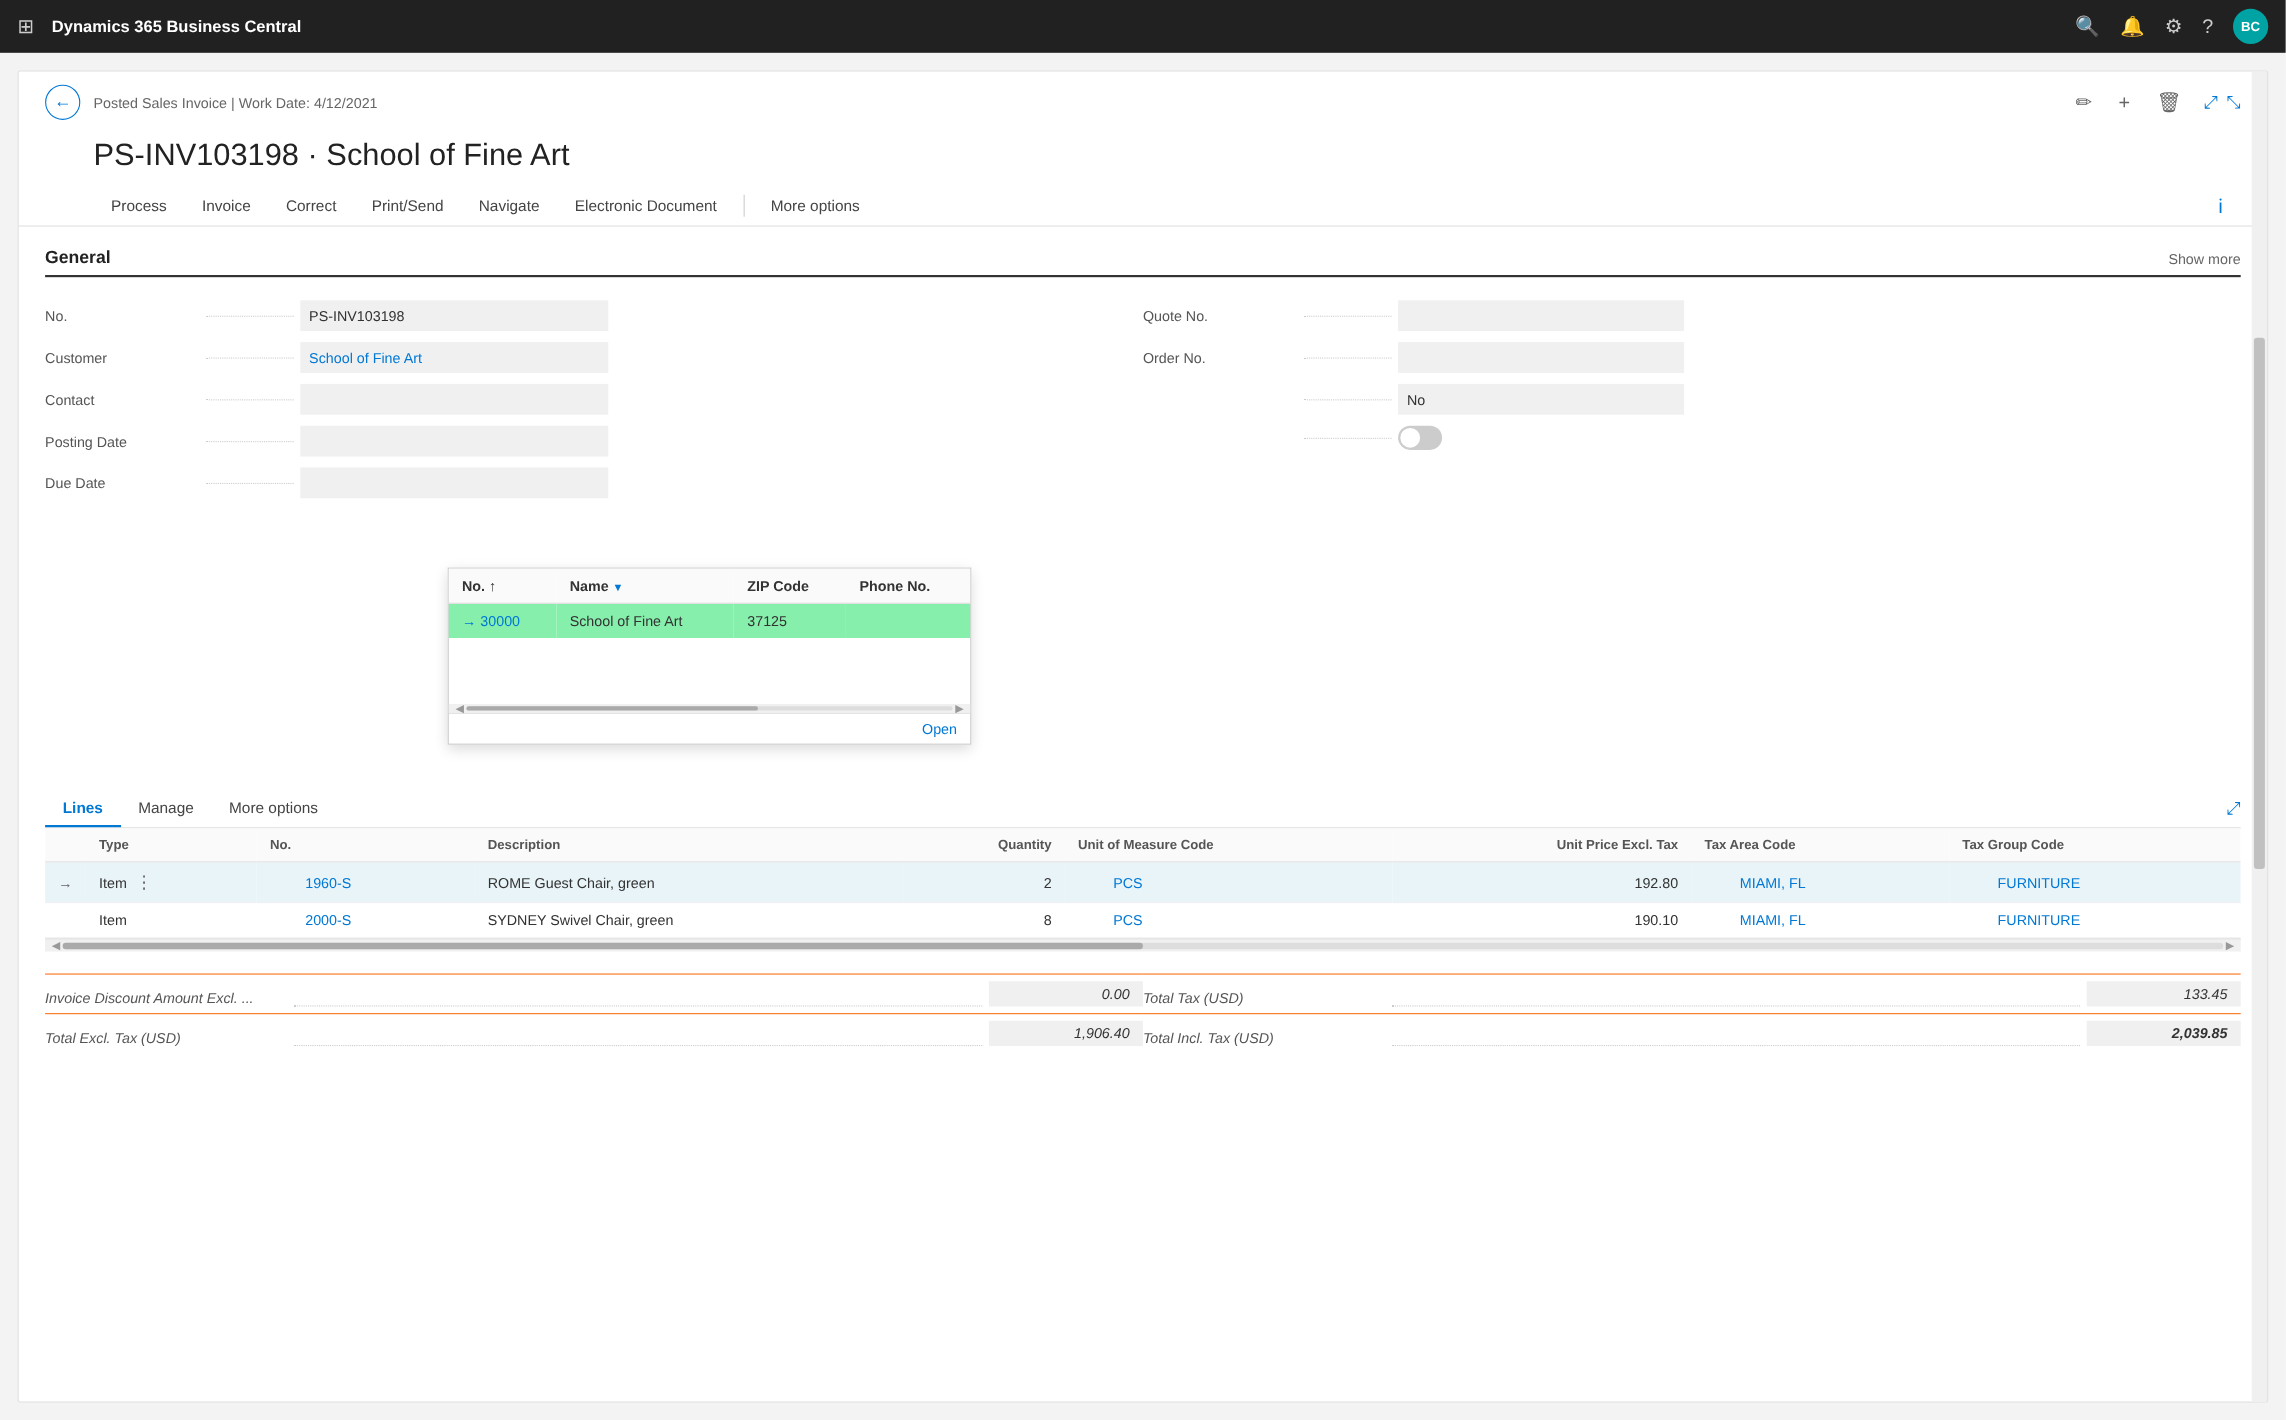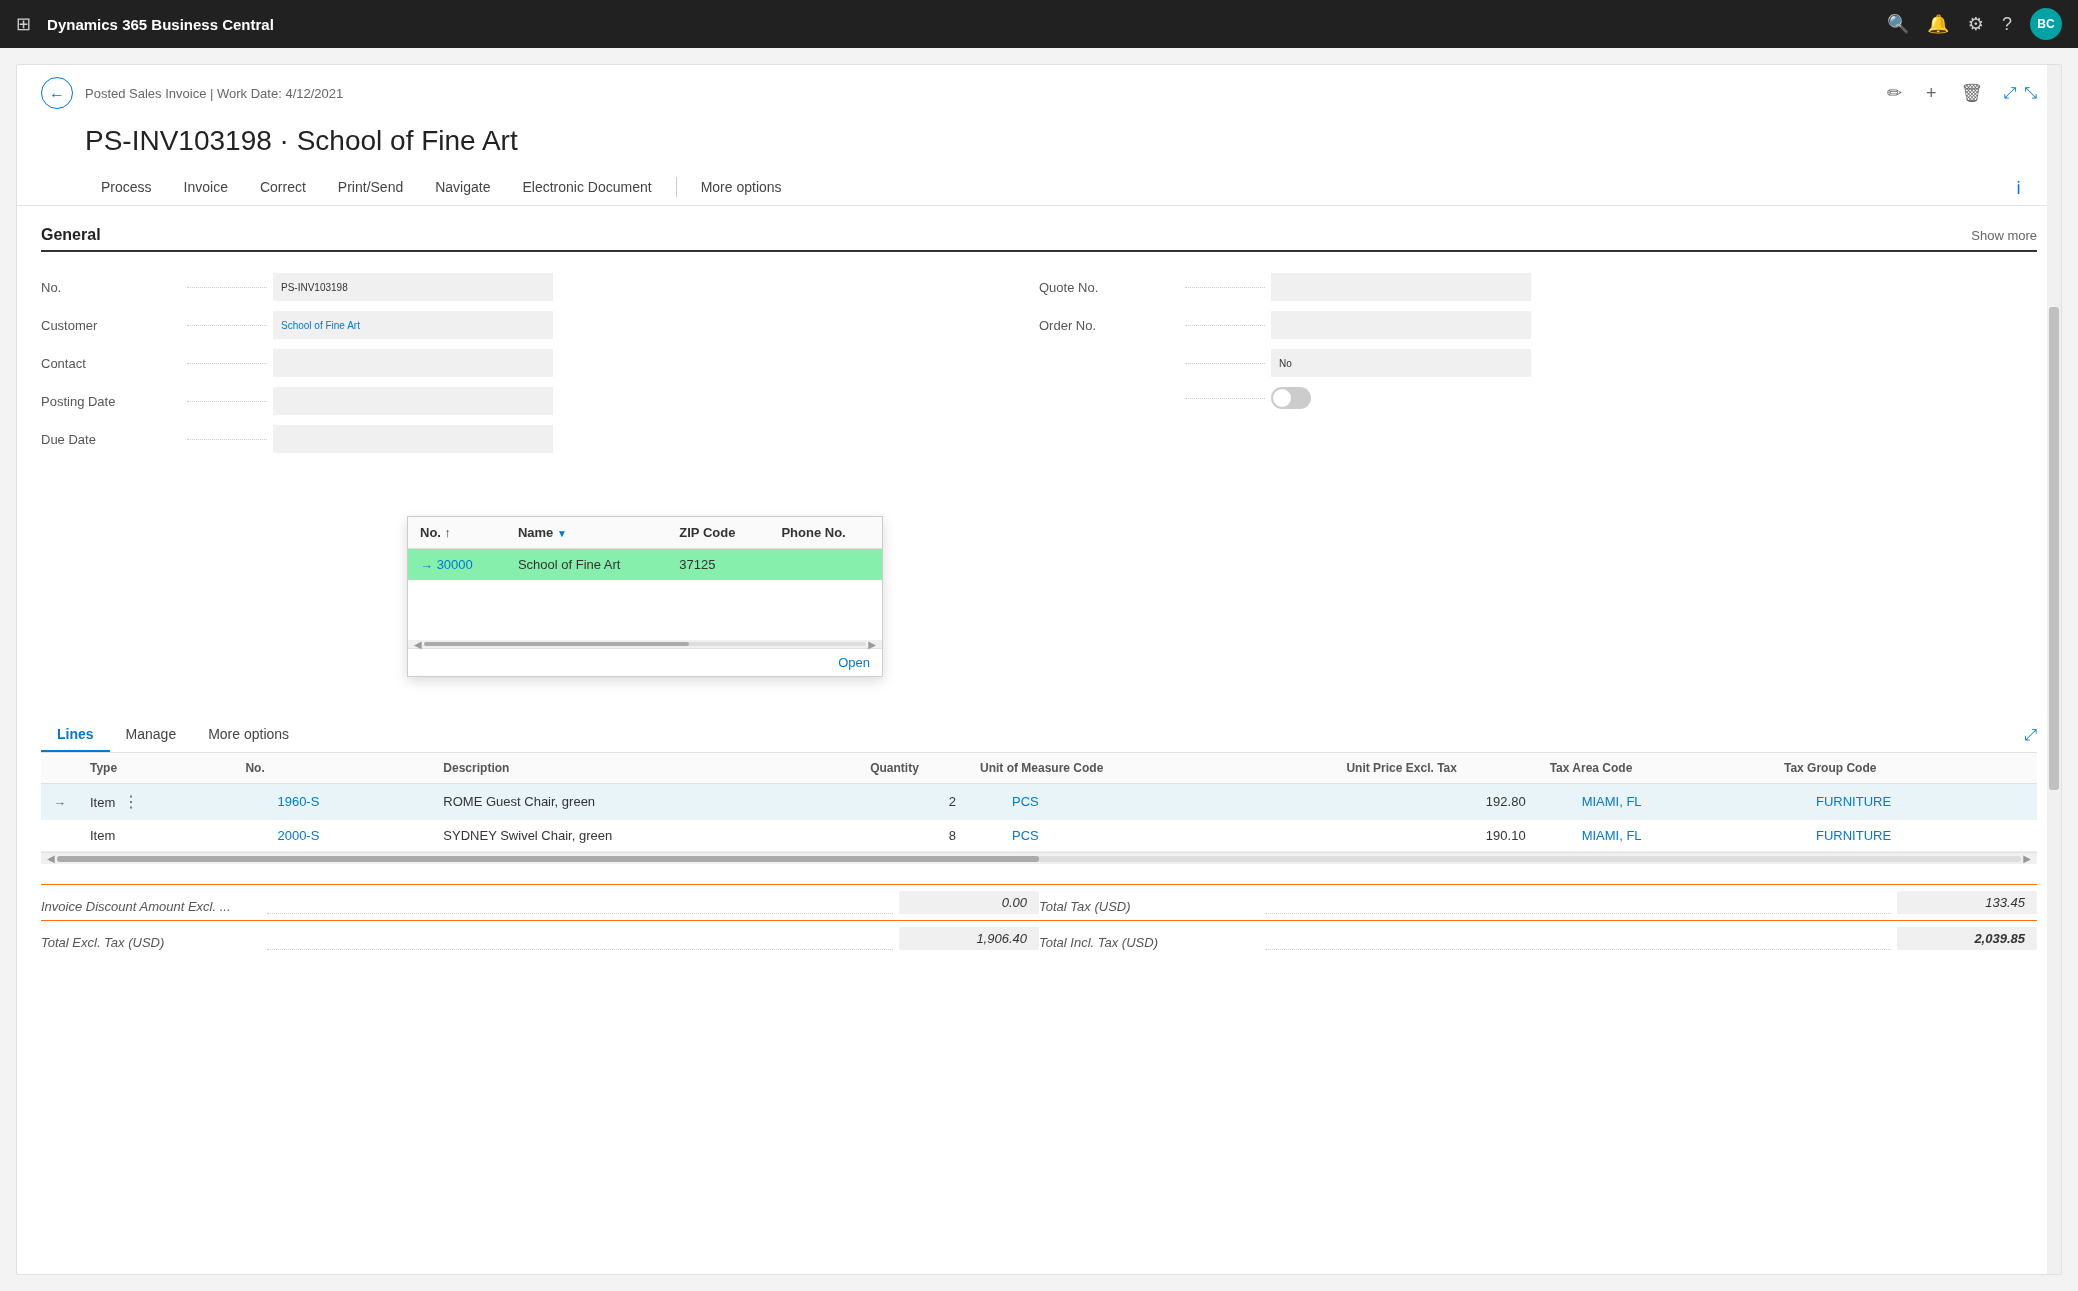--- a/index.html
+++ b/index.html
@@ -107,21 +107,21 @@
       display: flex; align-items: center; gap: 2px;
     }
     .form-label-dots {
       flex: 1; border-bottom: 1px dotted #ccc; margin: 0 6px; min-width: 10px; max-width: 80px;
     }
     .form-value {
       flex: 1;
     }
     .form-input {
       background: #f0f0f0; border: none; padding: 4px 8px;
-      font-size: 10px; color: #333; width: 100%;
+      font-size: 13px; color: #333; width: 100%;
       min-height: 28px;
     }
     .form-input-link { color: #0078d4; background: #f0f0f0; }
     .form-toggle {
       width: 40px; height: 22px; border-radius: 11px;
       background: #ccc; position: relative; cursor: pointer;
     }
     .form-toggle-knob {
       width: 18px; height: 18px; border-radius: 50%;
       background: #fff; position: absolute; top: 2px; left: 2px;
@@ -191,21 +191,21 @@
       border: none;
     }
     .lines-table { width: 100%; border-collapse: collapse; }
     .lines-table th {
       padding: 8px 12px;
       text-align: left; font-size: 12px; font-weight: 600;
       color: #555; border-bottom: 1px solid #e0e0e0;
       background: #fafafa;
       white-space: nowrap;
     }
-    .lines-table th.right { text-align: center; }
+    .lines-table th.right { text-align: right; }
     .lines-table td {
       padding: 8px 12px; font-size: 13px;
       border-bottom: 1px solid #f0f0f0;
     }
     .lines-table td.right { text-align: right; }
     .row-selected-bg { background: #e8f4f8; }
     .row-arrow { color: #666; font-weight: bold; }
     .cell-link { color: #0078d4; cursor: pointer; margin-left: 32px; }
     .cell-dots-menu { color: #666; cursor: pointer; font-size: 16px; padding: 0 4px; }
 

